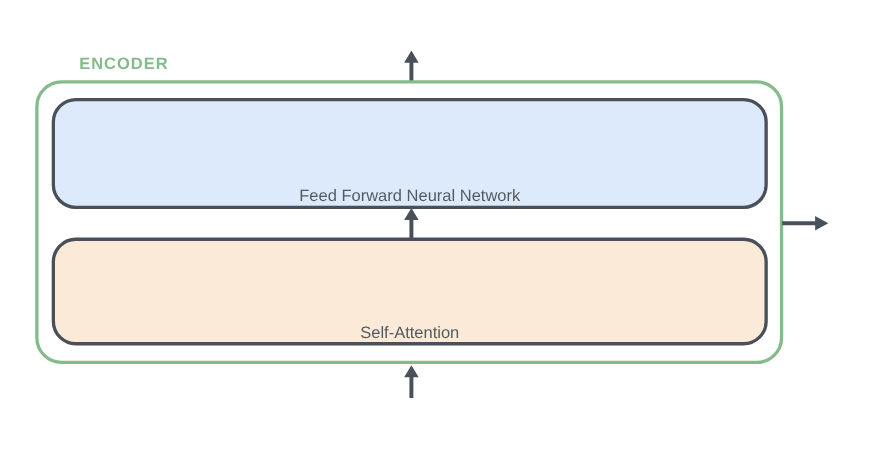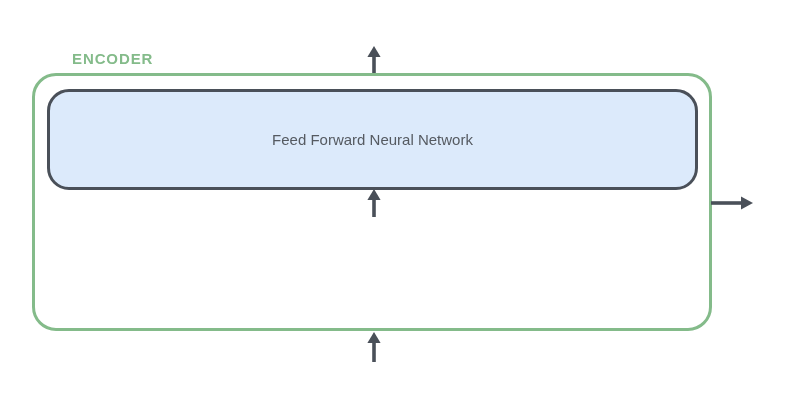--- a/index.html
+++ b/index.html
@@ -28,21 +28,21 @@
     box-sizing:border-box;
     border:3px solid var(--green);
     border-radius:24px;
     background:transparent;
   }
   .block{
     position:absolute;left:47px;width:651px;
     box-sizing:border-box;
     border:3px solid var(--dark);
     border-radius:22px;
-    display:flex;align-items:center;justify-content:center;
+    display:flex;align-items:flex-end;justify-content:center;
     font-size:15px;color:var(--text);
   }
   .block-ffnn{top:89px;height:101px;background:var(--blue_fill);}
   .block-attn{top:216px;height:98px;background:var(--orange_fill);}
   .arrow{position:absolute;}
   .arrow svg{display:block;}
   .arrow-top{left:366px;top:46px;}
   .arrow-mid{left:366px;top:189px;}
   .arrow-bottom{left:366px;top:332px;}
   .arrow-right{left:711px;top:195px;}
@@ -67,20 +67,23 @@
     <span>Feed Forward Neural Network</span>
   </div>
 
   <span class="arrow arrow-mid">
     <svg width="16" height="28" viewBox="0 0 16 28" aria-hidden="true">
       <path d="M8 28 L8 9" stroke="var(--dark)" stroke-width="3.6" fill="none"></path>
       <path d="M8 0 L14.6 11 L1.4 11 Z" fill="var(--dark)"></path>
     </svg>
   </span>
 
+  <div class="block block-attn">
+    <span>Self-Attention</span>
+  </div>
 
   <span class="arrow arrow-bottom">
     <svg width="16" height="30" viewBox="0 0 16 30" aria-hidden="true">
       <path d="M8 30 L8 9" stroke="var(--dark)" stroke-width="3.6" fill="none"></path>
       <path d="M8 0 L14.6 11 L1.4 11 Z" fill="var(--dark)"></path>
     </svg>
   </span>
 
   <span class="arrow arrow-right">
     <svg width="42" height="16" viewBox="0 0 42 16" aria-hidden="true">

